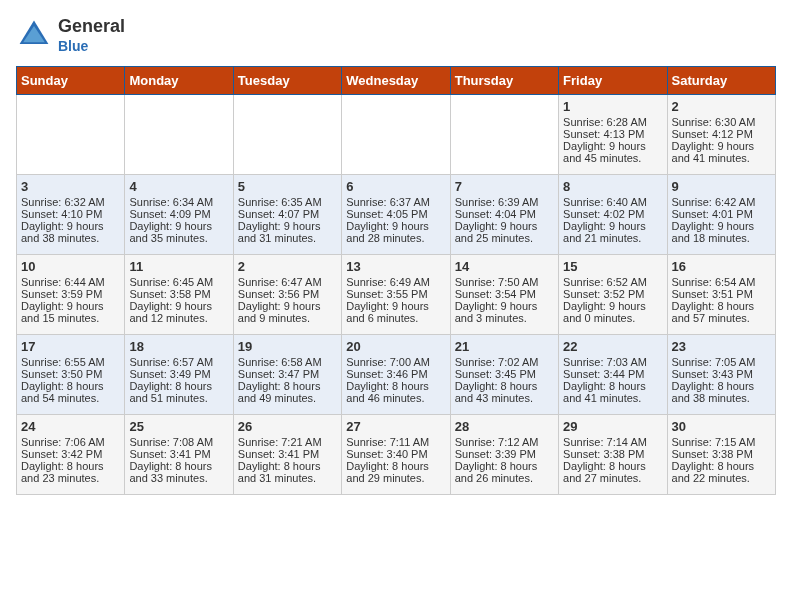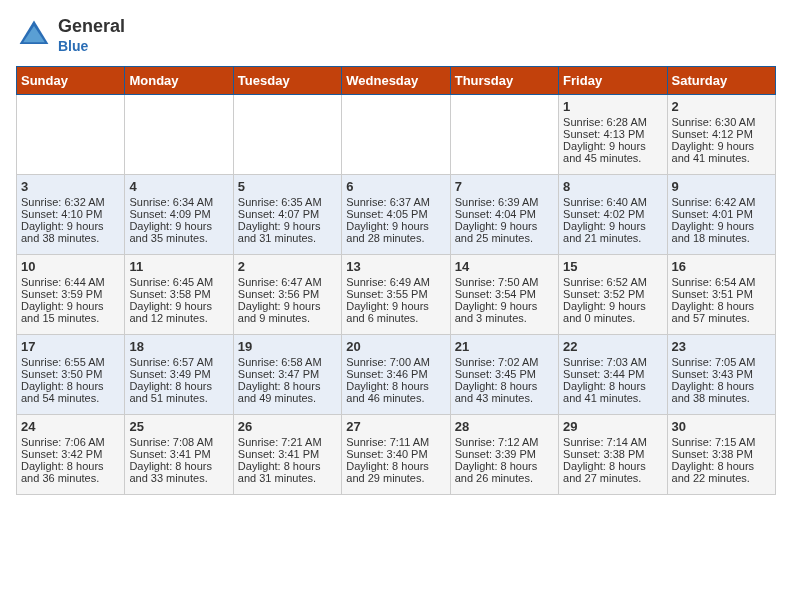--- a/index.html
+++ b/index.html
@@ -299,21 +299,21 @@
           <div>Daylight: 8 hours</div>
           <div>and 38 minutes.</div>
         </td>
       </tr>
       <tr>
         <td>
           <span class="day-number">24</span>
           <div>Sunrise: 7:06 AM</div>
           <div>Sunset: 3:42 PM</div>
           <div>Daylight: 8 hours</div>
-          <div>and 36 minutes.</div>
+          <div>and 23 minutes.</div>
         </td>
         <td>
           <span class="day-number">25</span>
           <div>Sunrise: 7:08 AM</div>
           <div>Sunset: 3:41 PM</div>
           <div>Daylight: 8 hours</div>
           <div>and 33 minutes.</div>
         </td>
         <td>
           <span class="day-number">26</span>

